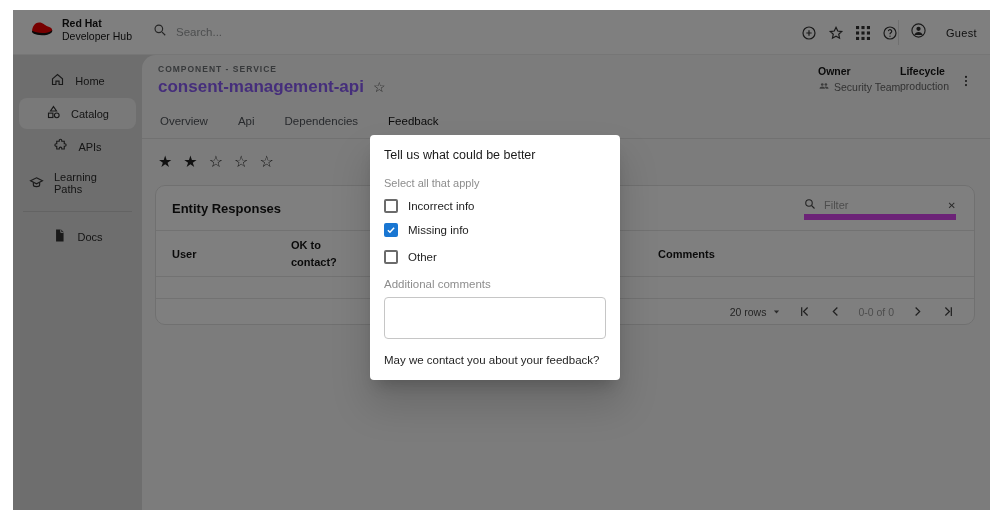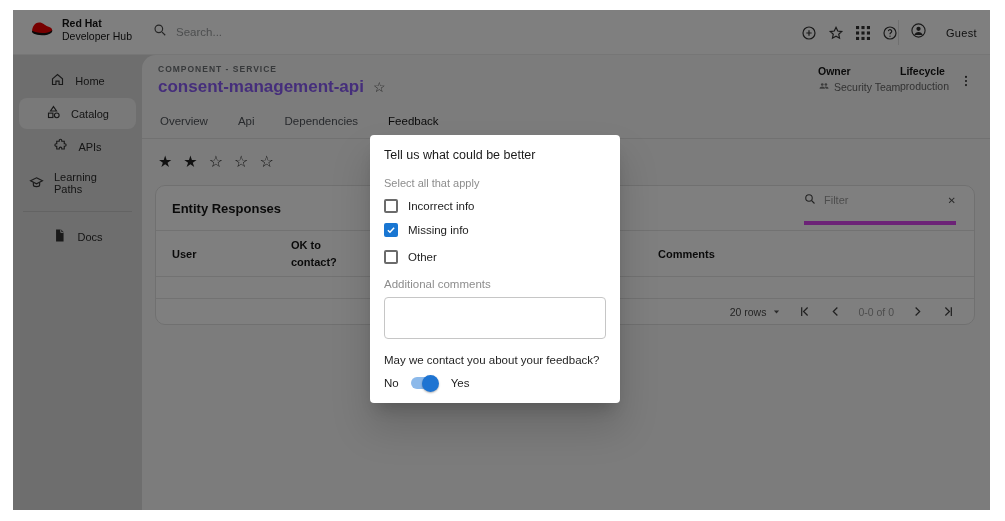--- a/index.html
+++ b/index.html
@@ -53,21 +53,21 @@
   .tab.active { color:#151515; border-bottom:3px solid #f97316; margin-bottom:-1px; }
 
   
   .rating { display:flex; gap:11px; padding:15px 16px 0; }
   .rating span { font-size:16px; color:#222; line-height:1; }
 
   
   .card { position:absolute; left:13px; top:130px; width:820px; height:140px; background:#ffffff; border:1px solid #e0e0e0; border-radius:10px; overflow:hidden; }
   .card-top { height:45px; display:flex; align-items:center; padding:0 18px 0 16px; border-bottom:1px solid #e5e5e5; }
   .card-title { font-size:13px; font-weight:bold; color:#151515; }
-  .filter { margin-left:auto; width:152px; display:flex; align-items:center; gap:8px; border-bottom:4px solid #d946ef; padding-bottom:12px; }
+  .filter { margin-left:auto; width:152px; display:flex; align-items:center; gap:8px; border-bottom:6px solid #d946ef; padding-bottom:0; }
   .filter .ph { flex:1; font-size:11px; color:#9a9a9a; }
   .filter .x { font-size:10px; color:#555; }
   .thead { display:grid; grid-template-columns:119px 367px 1fr; align-items:center; height:46px; padding-left:16px; border-bottom:1px solid #e5e5e5; font-size:11px; font-weight:bold; color:#151515; }
   .thead .wrap { display:block; width:56px; line-height:1.5; }
   .tbody-empty { height:21px; }
   .pager { display:flex; align-items:center; justify-content:flex-end; gap:15px; height:26px; border-top:1px solid #e5e5e5; padding-right:18px; font-size:10.5px; color:#4a4a4a; }
   .pager .rows { display:flex; align-items:center; gap:6px;justify-content:flex-end; }
   .pager .range { color:#9a9a9a; }
   .pbtn { display:flex; align-items:center; justify-content:center; width:16px; height:16px; color:#444; }
 
@@ -347,21 +347,14 @@
     <span class="cb">
       
     </span>
     <span class="cb-label">Other</span>
   </div>
 
   <div class="m-label">Additional comments</div>
   <div class="ta2"><span></span></div>
 
   <div class="m-q">May we contact you about your feedback?</div>
-  <div class="toggle-row">
-    <span>No</span>
-    <span class="switch on">
-        <span class="thumb"></span>
-      </span>
-    <span>Yes</span>
-  </div>
 
 </div>
 
 </body></html>

